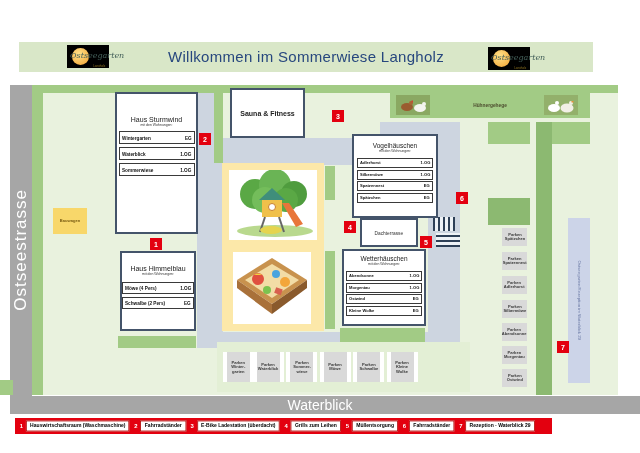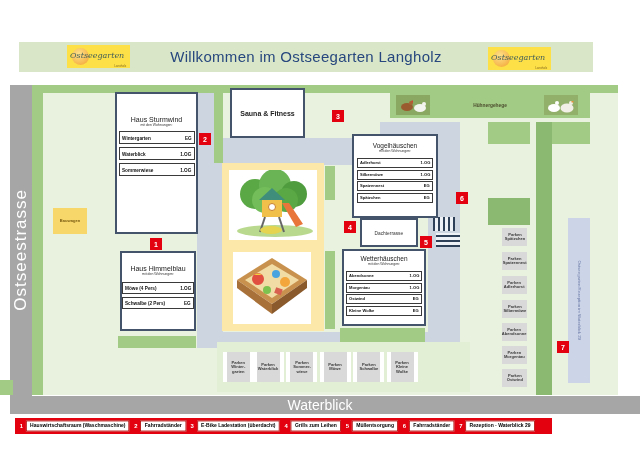--- a/index.html
+++ b/index.html
@@ -1,21 +1,21 @@
 <!DOCTYPE html>
 <html><head>
 <meta charset="utf-8">
 <style>
   html,body{margin:0;padding:0;background:#fff;}
   #app{position:relative;width:640px;height:453px;background:#fff;font-family:"Liberation Sans",sans-serif;overflow:hidden;}
   .abs{position:absolute;box-sizing:border-box;}
   
   .band{background:#d9e7c8;}
   .title{position:absolute;inset:0;text-align:center;line-height:30px;font-size:15px;letter-spacing:.3px;color:#27477e;}
-  .logo{background:#fde047;width:63px;height:23px;}
+  .logo{background:#000000;width:42px;height:23px;}
   .sun{position:absolute;left:5px;top:3px;width:17px;height:17px;border-radius:50%;background:radial-gradient(circle at 40% 35%,#ffe28a,#f2a12e);}
   .logo-text{position:absolute;left:3px;top:6px;font-family:"DejaVu Serif",serif;font-style:italic;font-size:8px;color:#44605a;white-space:nowrap;}
   .logo-sub{position:absolute;right:4px;bottom:1px;font-size:6px;transform:scale(.5);transform-origin:100% 100%;color:#8a6f1f;}
   
   .roadL{background:#a6a6a6;display:flex;align-items:center;justify-content:center;}
   .roadL span{writing-mode:vertical-rl;transform:rotate(180deg);color:#fff;font-size:17px;letter-spacing:1px;}
   .hedge{background:#a2cb85;}
   .hedge-dark{background:#8cb971;}
   .field{background:#e9f2de;}
   .path{background:#cdd5e0;}
@@ -57,21 +57,21 @@
   .badge{position:absolute;width:12px;height:12px;background:#e3000f;color:#fff;font-size:7px;font-weight:bold;display:flex;align-items:center;justify-content:center;z-index:5;}
   .bars-v{background:repeating-linear-gradient(90deg,#2e4057 0 2px,#eef2f6 2px 5px);z-index:2;}
   .bars-h{background:repeating-linear-gradient(0deg,#2e4057 0 2px,#eef2f6 2px 5px);z-index:2;}
 </style>
 </head>
 <body>
 
 <div id="app">
 
   <div class="abs band" style="left:19px;top:42px;width:574px;height:30px;">
-    <div class="title">Willkommen im Ostseegarten Langholz</div>
+    <div class="title">Willkommen im Sommerwiese Langholz</div>
     <div class="abs logo" style="left:48px;top:3px;">
       <span class="sun"></span>
       <span class="logo-text">Ostseegarten</span>
       <span class="logo-sub">Langholz</span>
     </div>
     <div class="abs logo" style="left:469px;top:5px;">
       <span class="sun"></span>
       <span class="logo-text">Ostseegarten</span>
       <span class="logo-sub">Langholz</span>
     </div>

